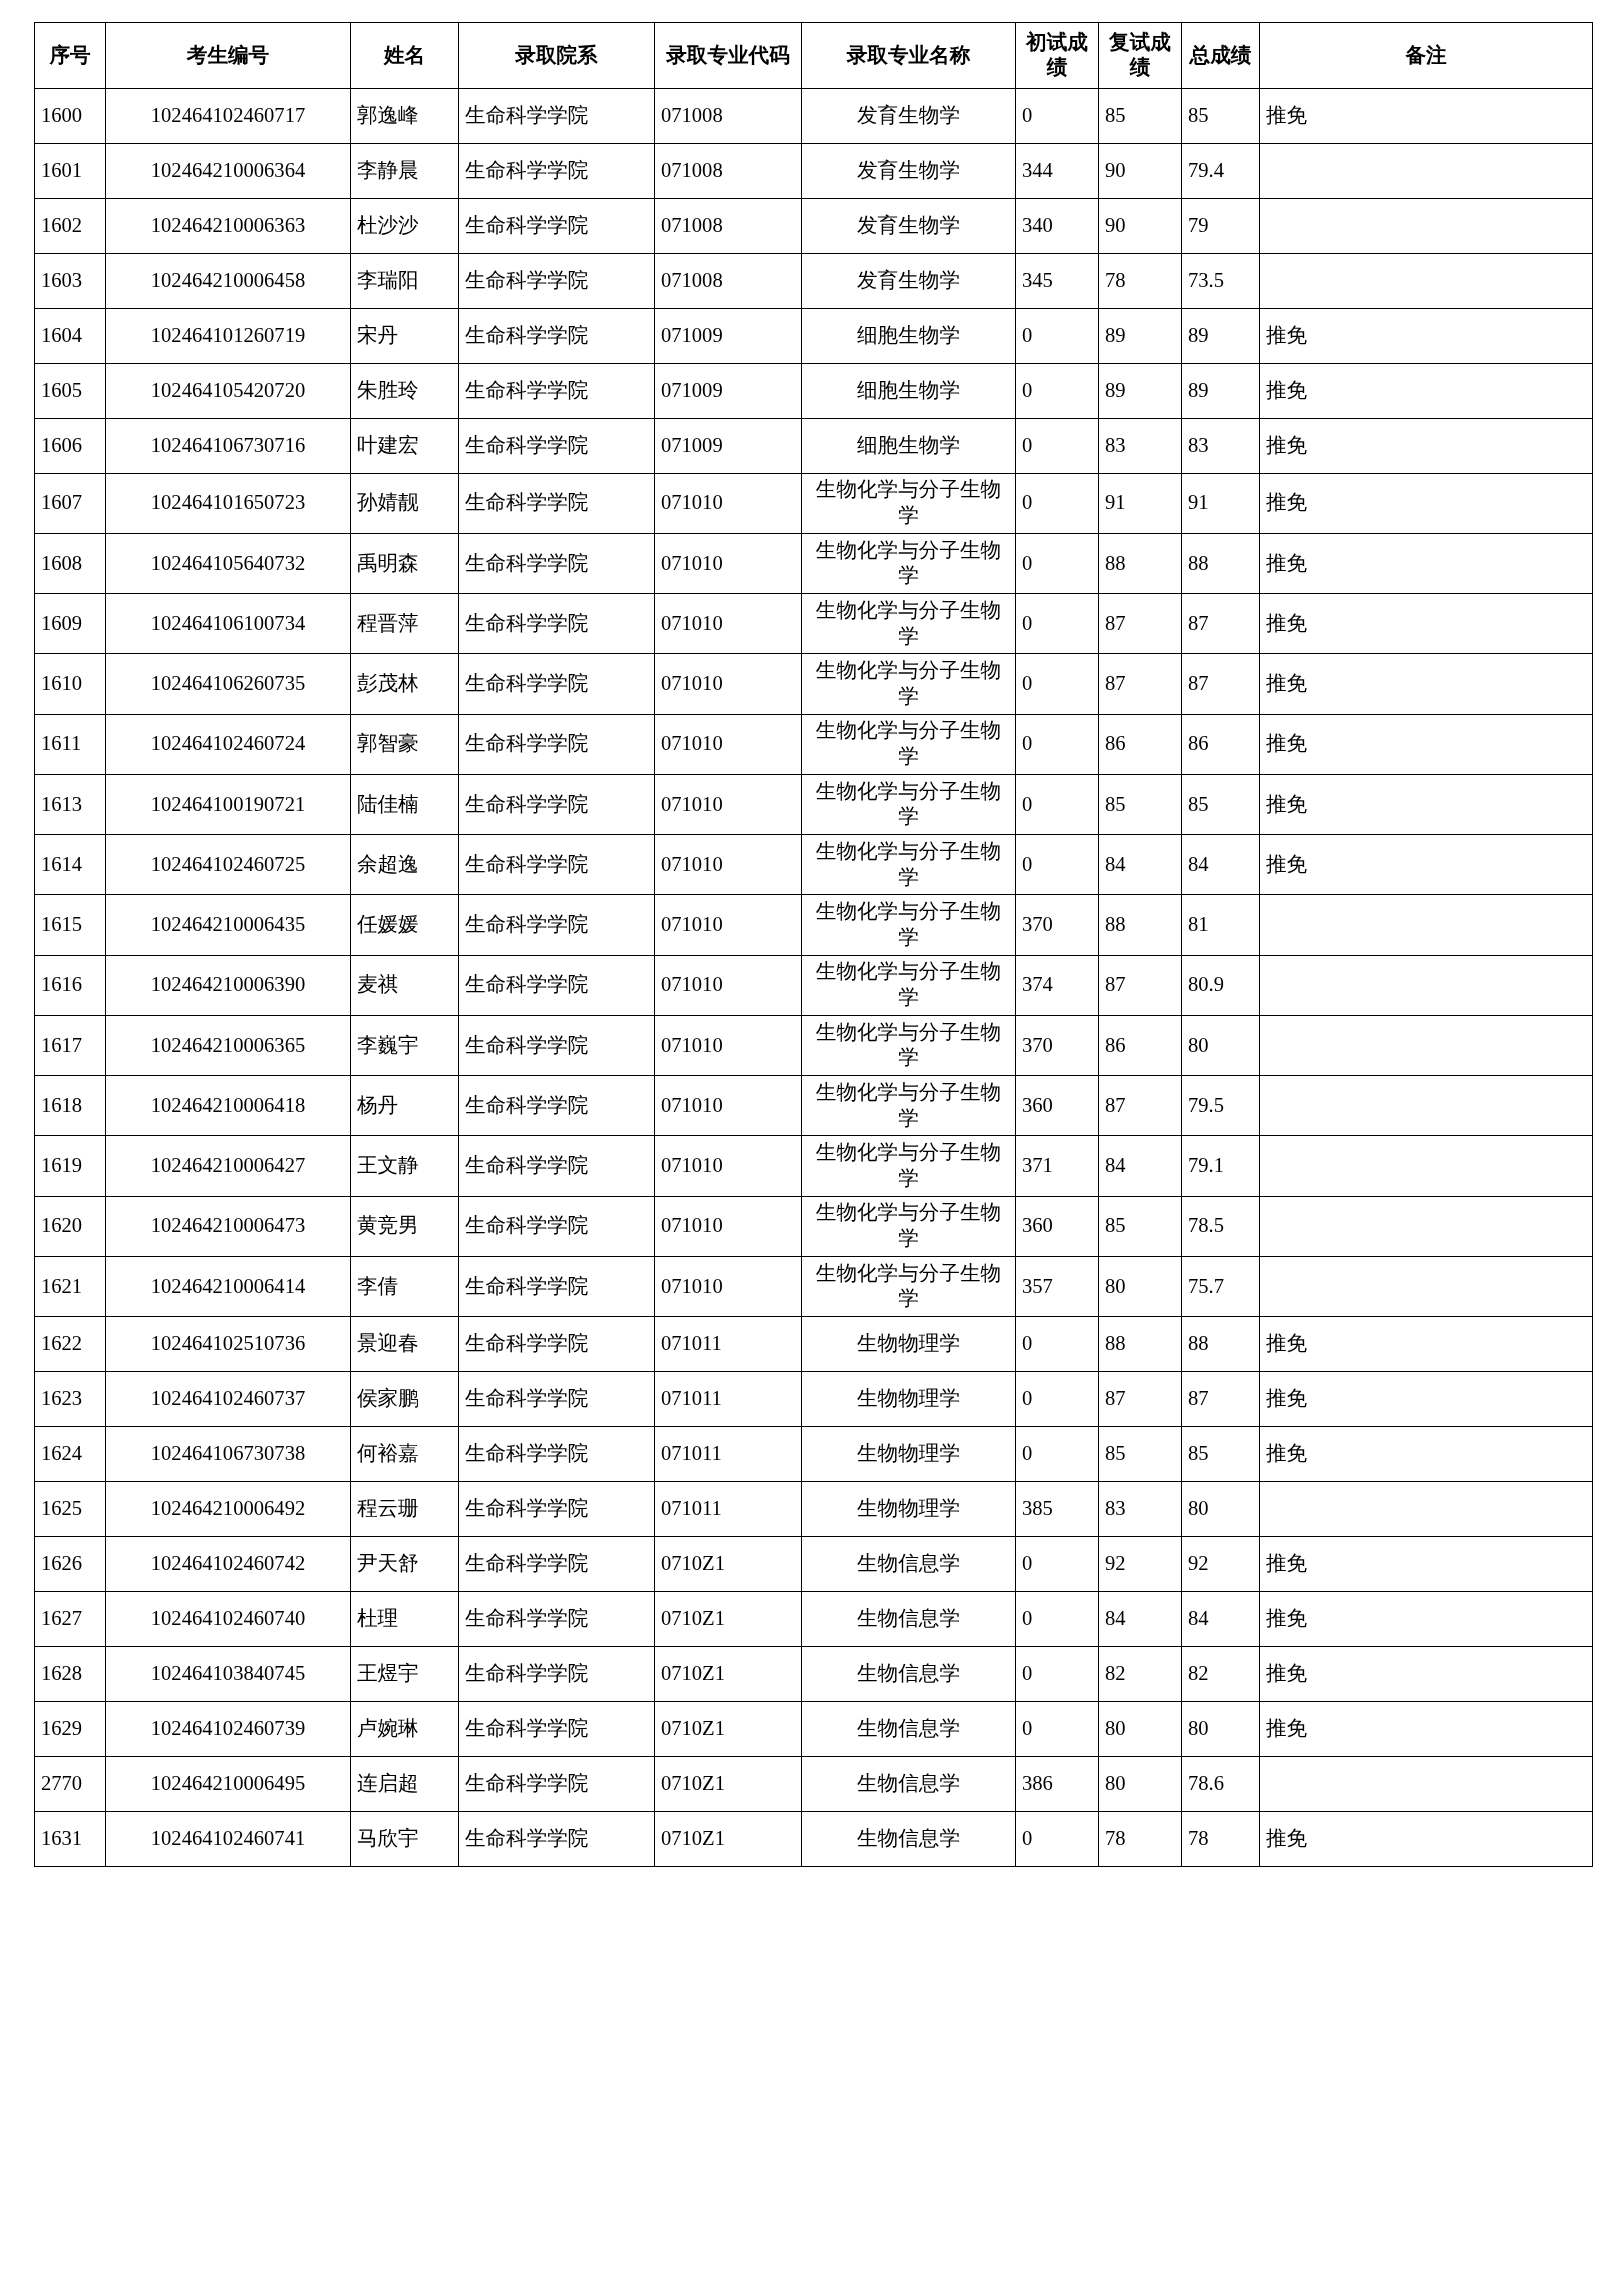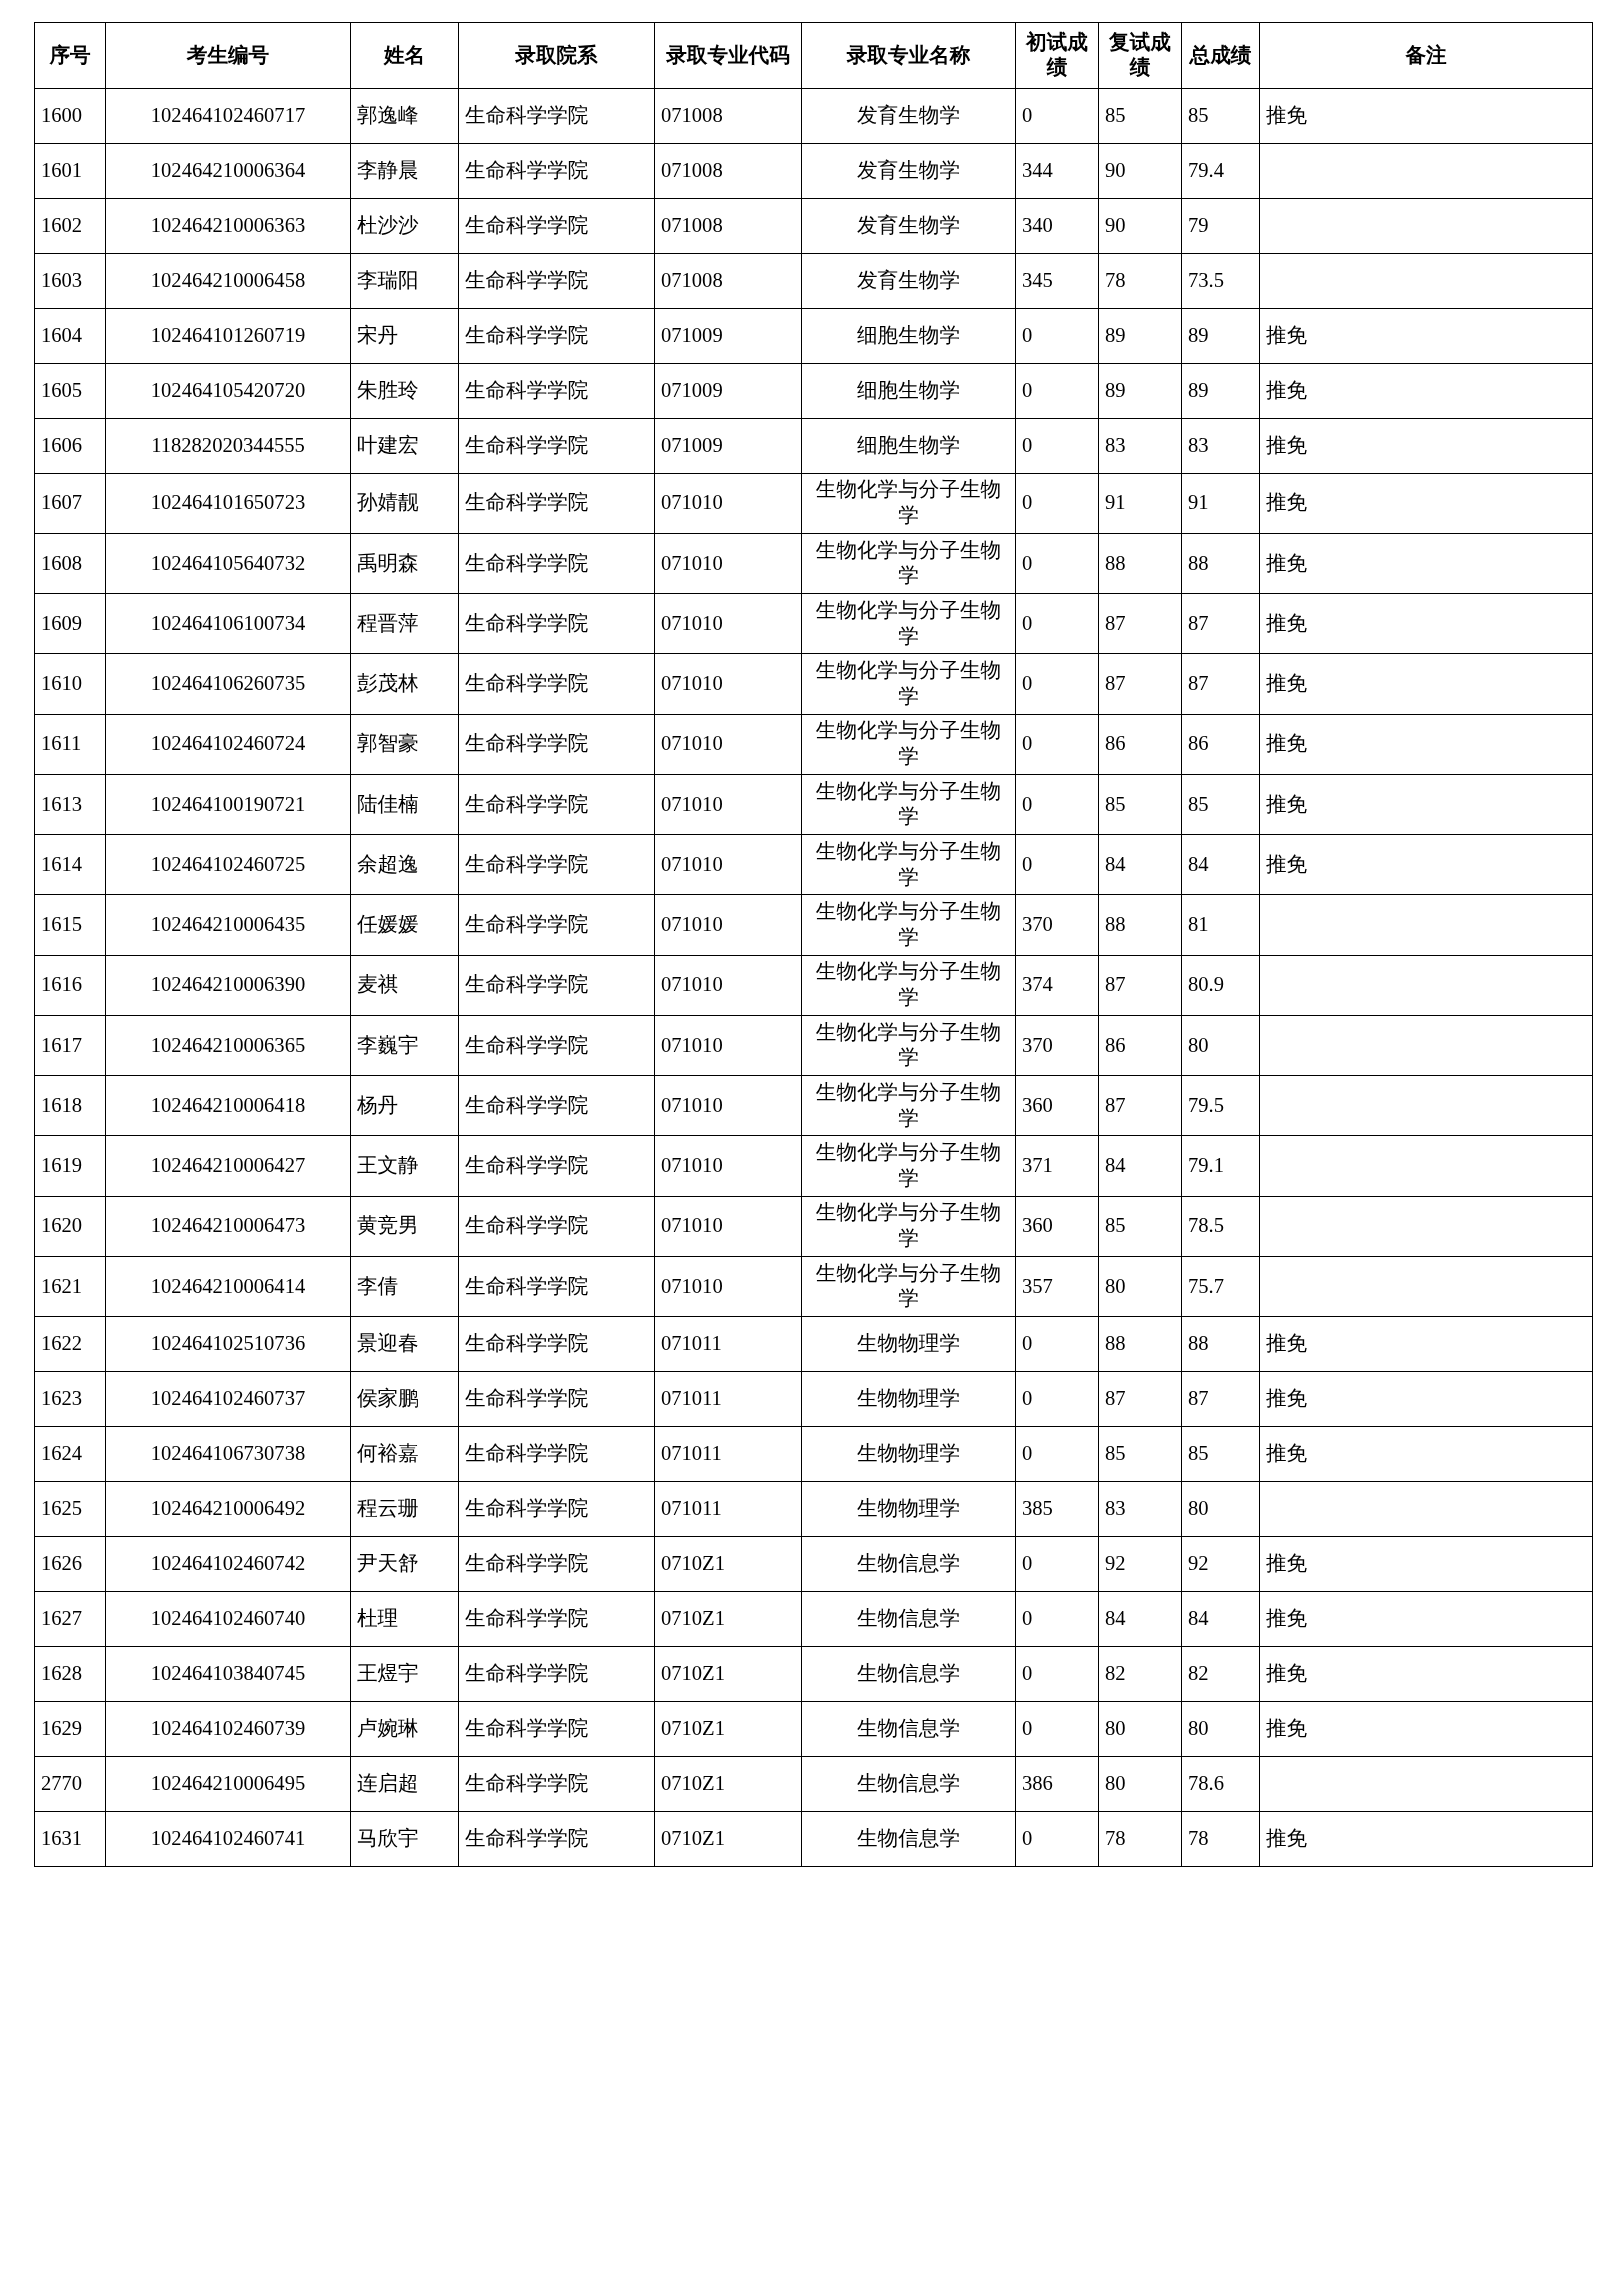--- a/index.html
+++ b/index.html
@@ -159,21 +159,21 @@
           <td class="dept">生命科学学院</td>
           <td class="code">071009</td>
           <td class="major">细胞生物学</td>
           <td class="score">0</td>
           <td class="score">89</td>
           <td class="score">89</td>
           <td class="remark">推免</td>
         </tr>
         <tr class="row">
           <td class="index">1606</td>
-          <td class="id">118282020344555</td>
+          <td class="id">102464106730716</td>
           <td class="name">叶建宏</td>
           <td class="dept">生命科学学院</td>
           <td class="code">071009</td>
           <td class="major">细胞生物学</td>
           <td class="score">0</td>
           <td class="score">83</td>
           <td class="score">83</td>
           <td class="remark">推免</td>
         </tr>
         <tr class="row">

